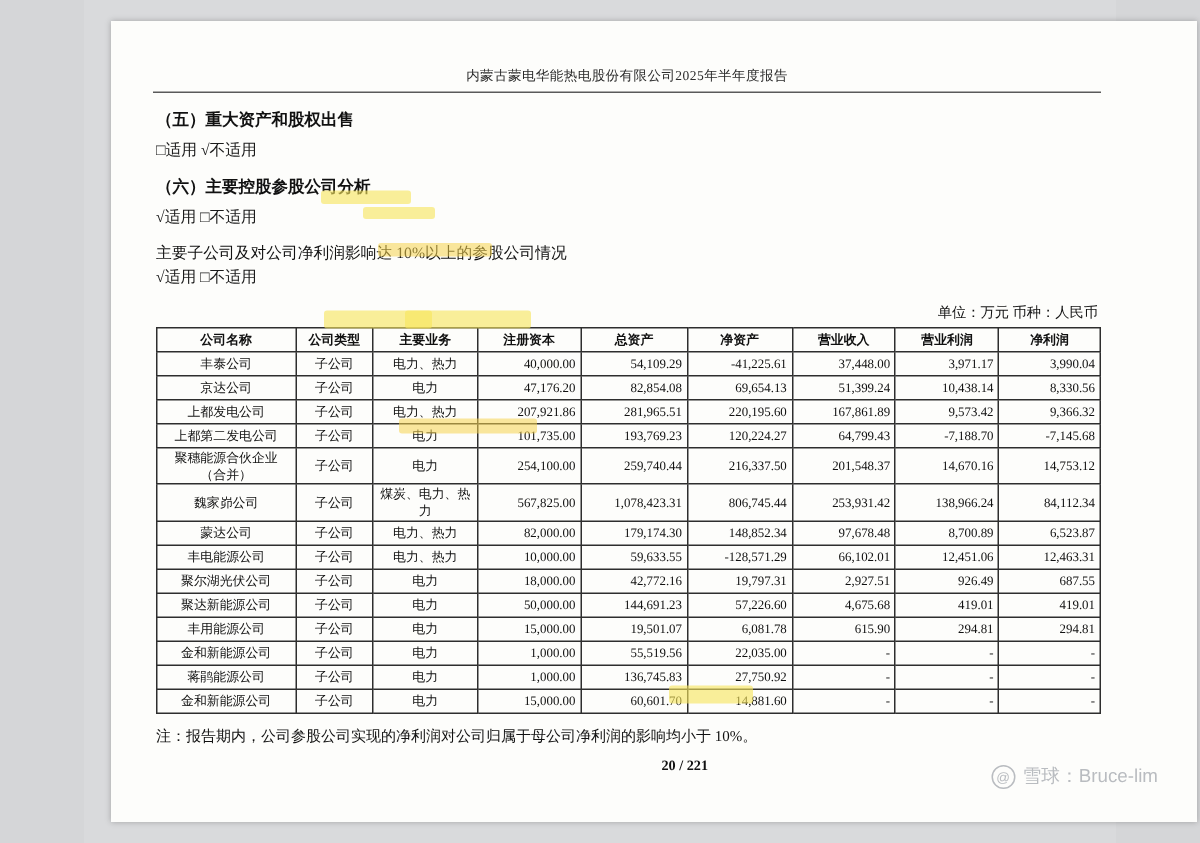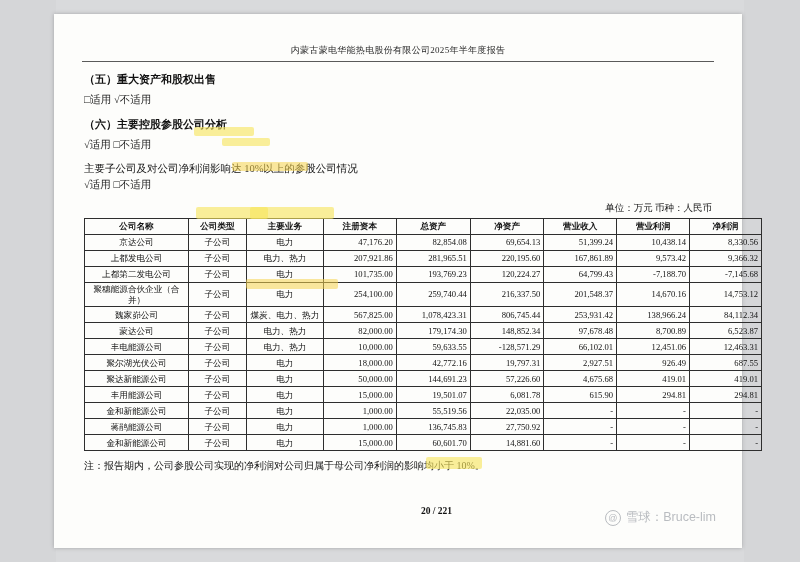--- a/index.html
+++ b/index.html
@@ -2,42 +2,43 @@
 <html><head>
 <meta charset="utf-8">
 <style>
   html,body{margin:0;padding:0;}
   body{
     width:800px;height:562px;overflow:hidden;
     background:#d9dadc;
     font-family:"Liberation Serif", serif;
   }
   .page{
-    position:absolute;left:54px;top:14px;width:688px;height:534px;
+    position:absolute;left:74px;top:14px;width:688px;height:534px;
     background:#fdfdfb;
     box-shadow:0 0 4px rgba(0,0,0,.25);
+    padding-left:36px;
   }
   .side-left{position:absolute;left:0;top:0;width:56px;height:562px;background:#d5d6d8;}
   .side-right{position:absolute;left:744px;top:0;width:56px;height:562px;background:#d5d6d8;}
 
   .hdr{
     position:absolute;left:40px;top:30px;width:608px;
     text-align:center;font-size:9px;color:#2b2b2b;letter-spacing:.3px;
   }
   .hdr-rule{position:absolute;left:28px;top:47px;width:632px;height:1px;background:#5a5a5a;}
 
   .body{position:absolute;left:30px;top:58px;width:630px;}
 
   .sec-title{font-size:11px;font-weight:bold;color:#111;margin:0 0 6px 0;}
   .chk-line{font-size:10.5px;color:#1a1a1a;margin:0 0 10px 0;}
   .para{font-size:10.5px;color:#111;margin:0 0 2px 0;}
   .unit-line{font-size:9.5px;color:#111;text-align:right;margin:4px 2px 3px 0;}
 
   table.fin{
-    border-collapse:collapse;width:678px;
+    border-collapse:collapse;width:630px;
     font-size:8.6px;color:#111;
     font-family:"Liberation Serif", serif;
   }
   table.fin th, table.fin td{
     border:1px solid #2e2e2e;
     padding:1px 3px;
     line-height:1.25;
     height:13px;
   }
   table.fin th{font-weight:bold;text-align:center;}
@@ -100,20 +101,31 @@
           <th>注册资本</th>
           <th>总资产</th>
           <th>净资产</th>
           <th>营业收入</th>
           <th>营业利润</th>
           <th>净利润</th>
         </tr>
       </thead>
       <tbody>
         <tr>
+          <td class="name">丰泰公司</td>
+          <td class="type">子公司</td>
+          <td class="biz">电力、热力</td>
+          <td class="num">40,000.00</td>
+          <td class="num">54,109.29</td>
+          <td class="num">-41,225.61</td>
+          <td class="num">37,448.00</td>
+          <td class="num">3,971.17</td>
+          <td class="num">3,990.04</td>
+        </tr>
+        <tr>
           <td class="name">京达公司</td>
           <td class="type">子公司</td>
           <td class="biz">电力</td>
           <td class="num">47,176.20</td>
           <td class="num">82,854.08</td>
           <td class="num">69,654.13</td>
           <td class="num">51,399.24</td>
           <td class="num">10,438.14</td>
           <td class="num">8,330.56</td>
         </tr>

